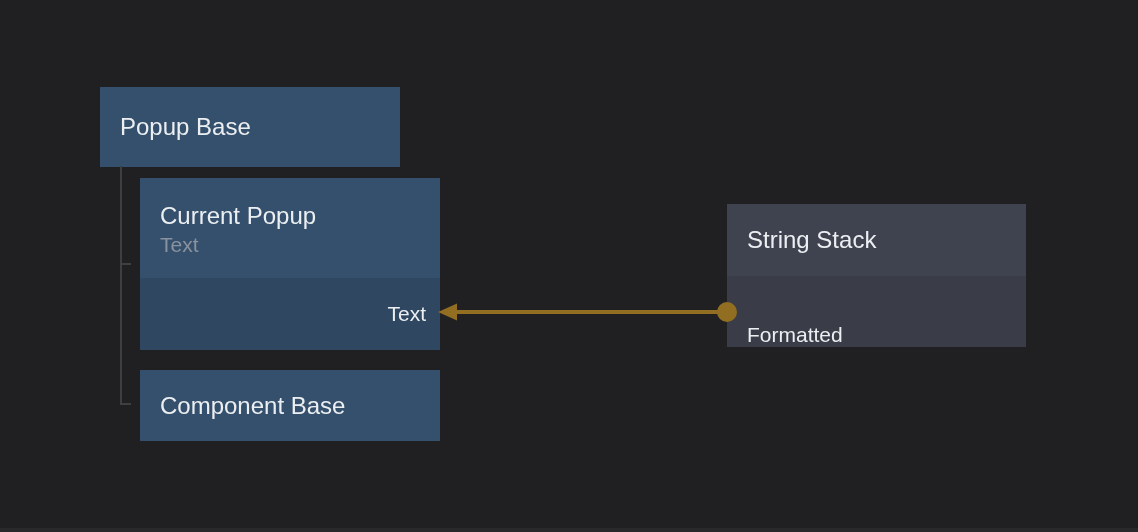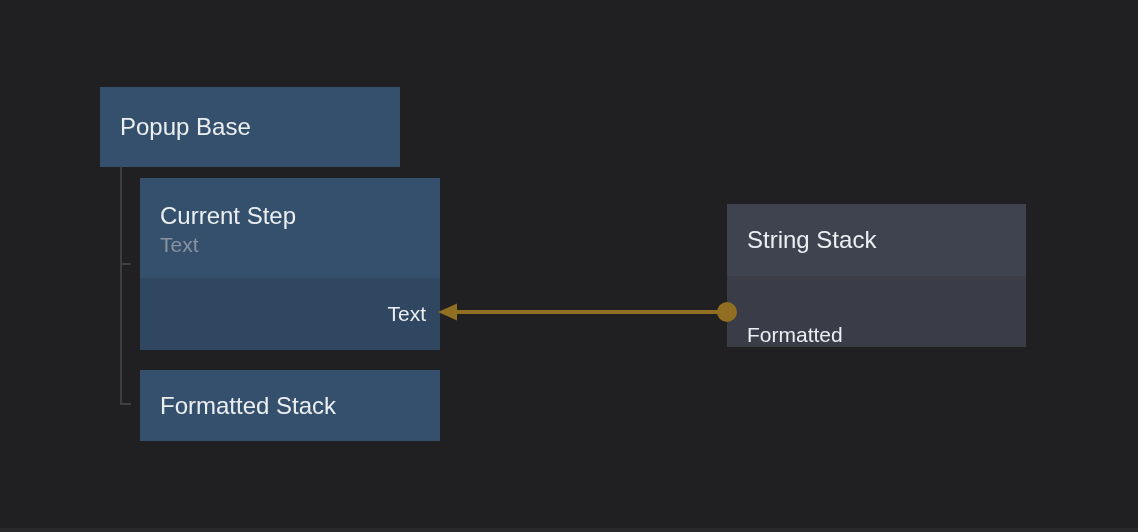--- a/index.html
+++ b/index.html
@@ -141,30 +141,30 @@
   <div class="node node-block blue popup-base">
     <span class="node-title">Popup Base</span>
   </div>
 
   <div class="tree-vline"></div>
   <div class="tree-tick tick-current-step"></div>
   <div class="tree-tick tick-component-stack"></div>
 
   <div class="node current-step">
     <div class="node-header blue">
-      <div class="node-title">Current Step</div>
+      <div class="node-title">Current Popup</div>
       <div class="node-subtitle">Text</div>
     </div>
     <div class="pin-row blue-row">
       <span class="pin-label">Text</span>
     </div>
   </div>
 
   <div class="node node-block blue component-stack">
-    <span class="node-title">Formatted Stack</span>
+    <span class="node-title">Component Base</span>
   </div>
 
   <div class="node string-format">
     <div class="node-header gray-header">
       <span class="node-title">String Stack</span>
     </div>
     <div class="pin-row gray-body">
       <span class="pin-label">Formatted</span>
     </div>
   </div>

